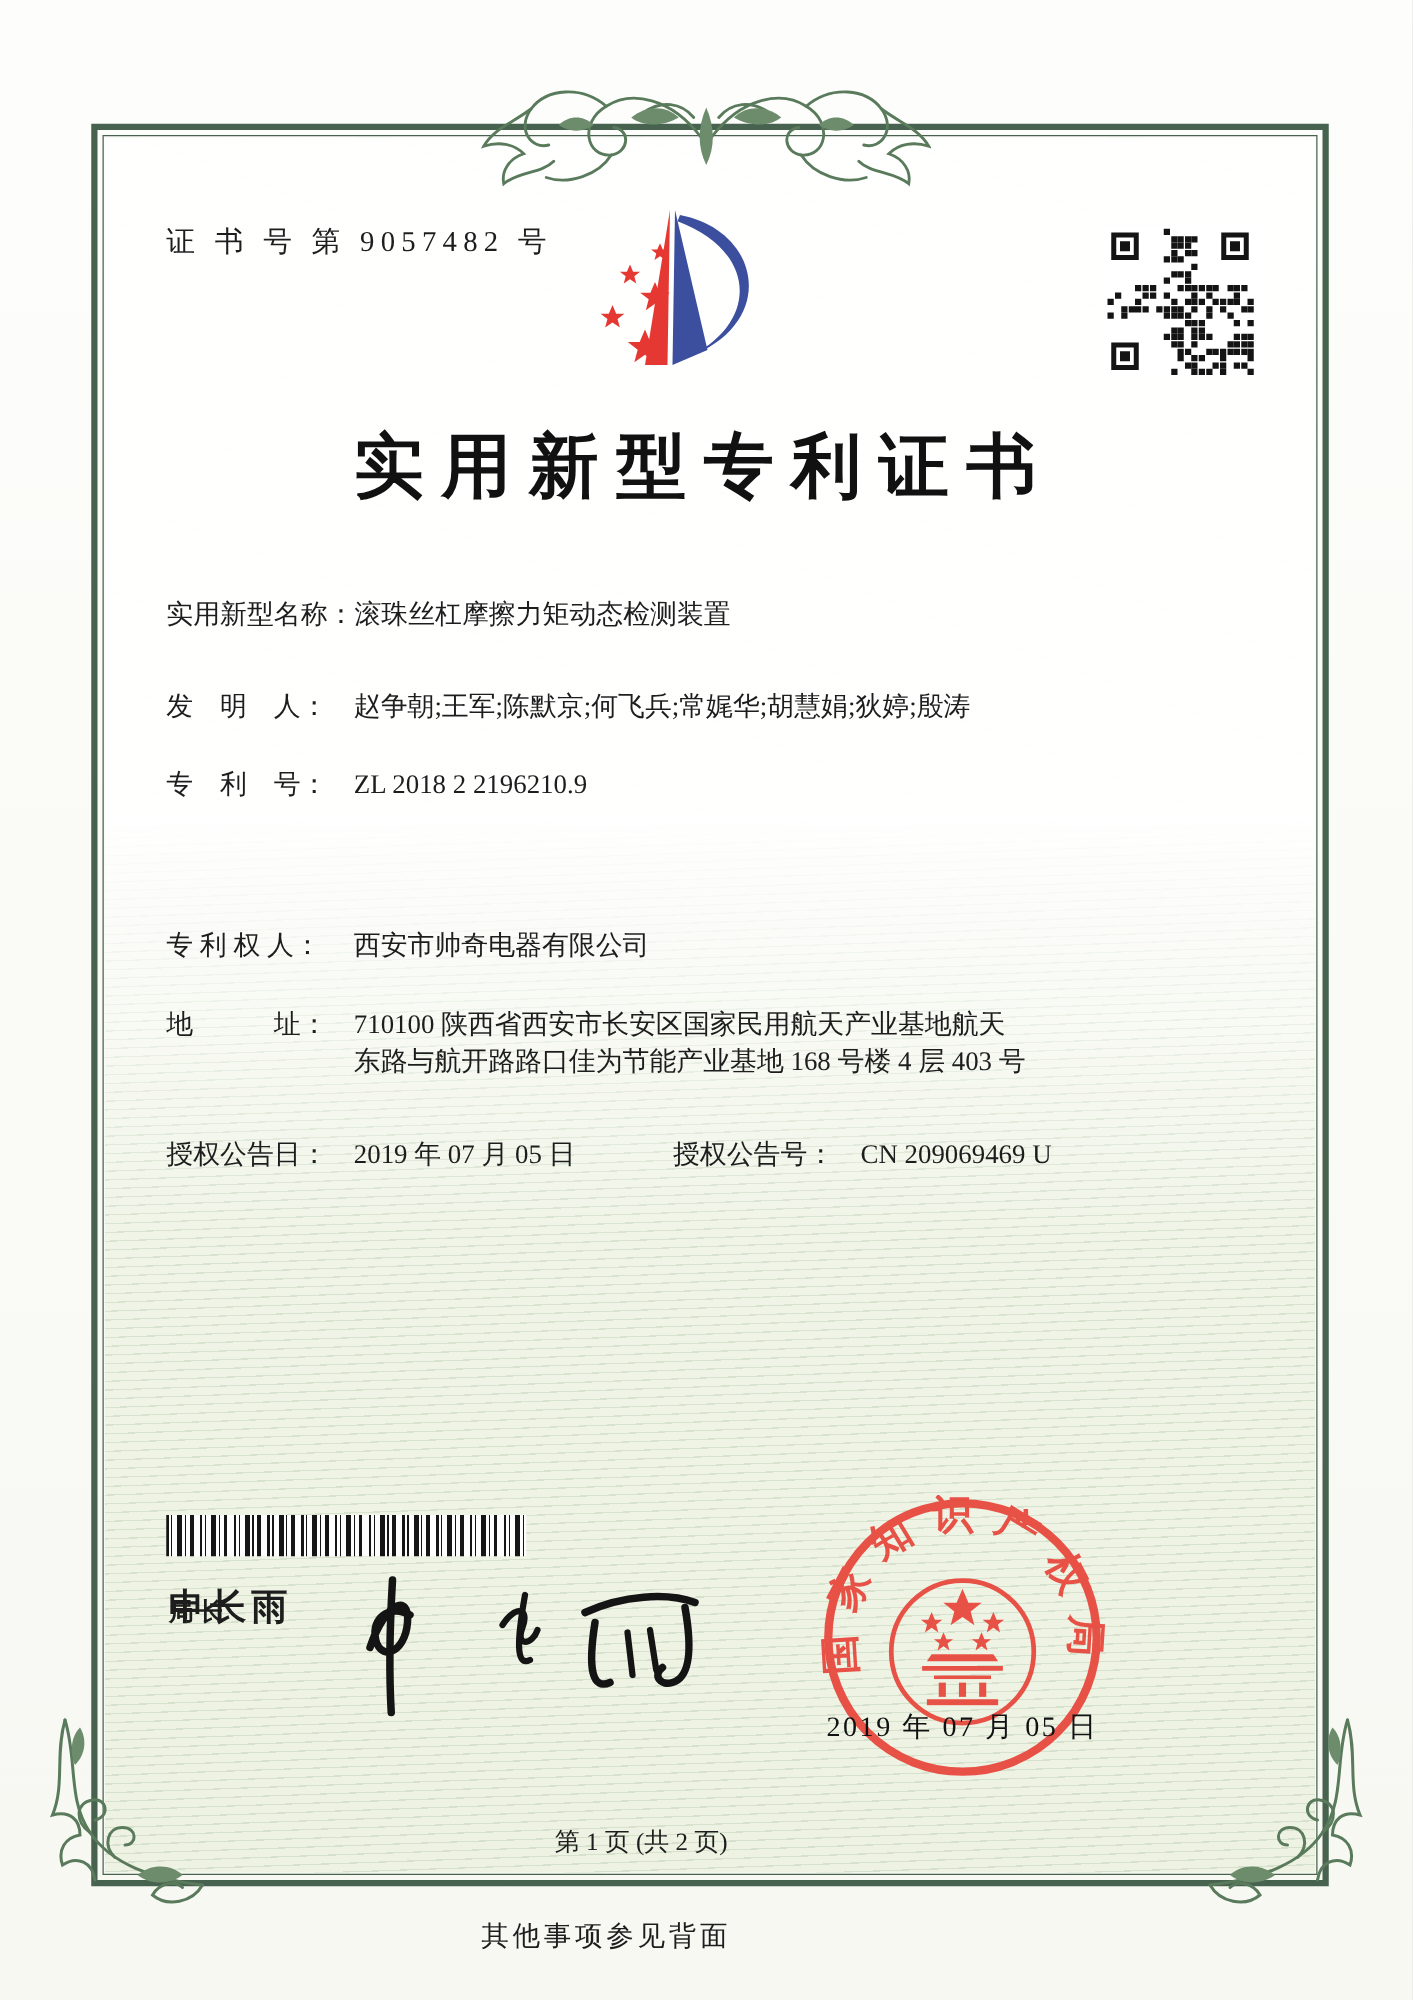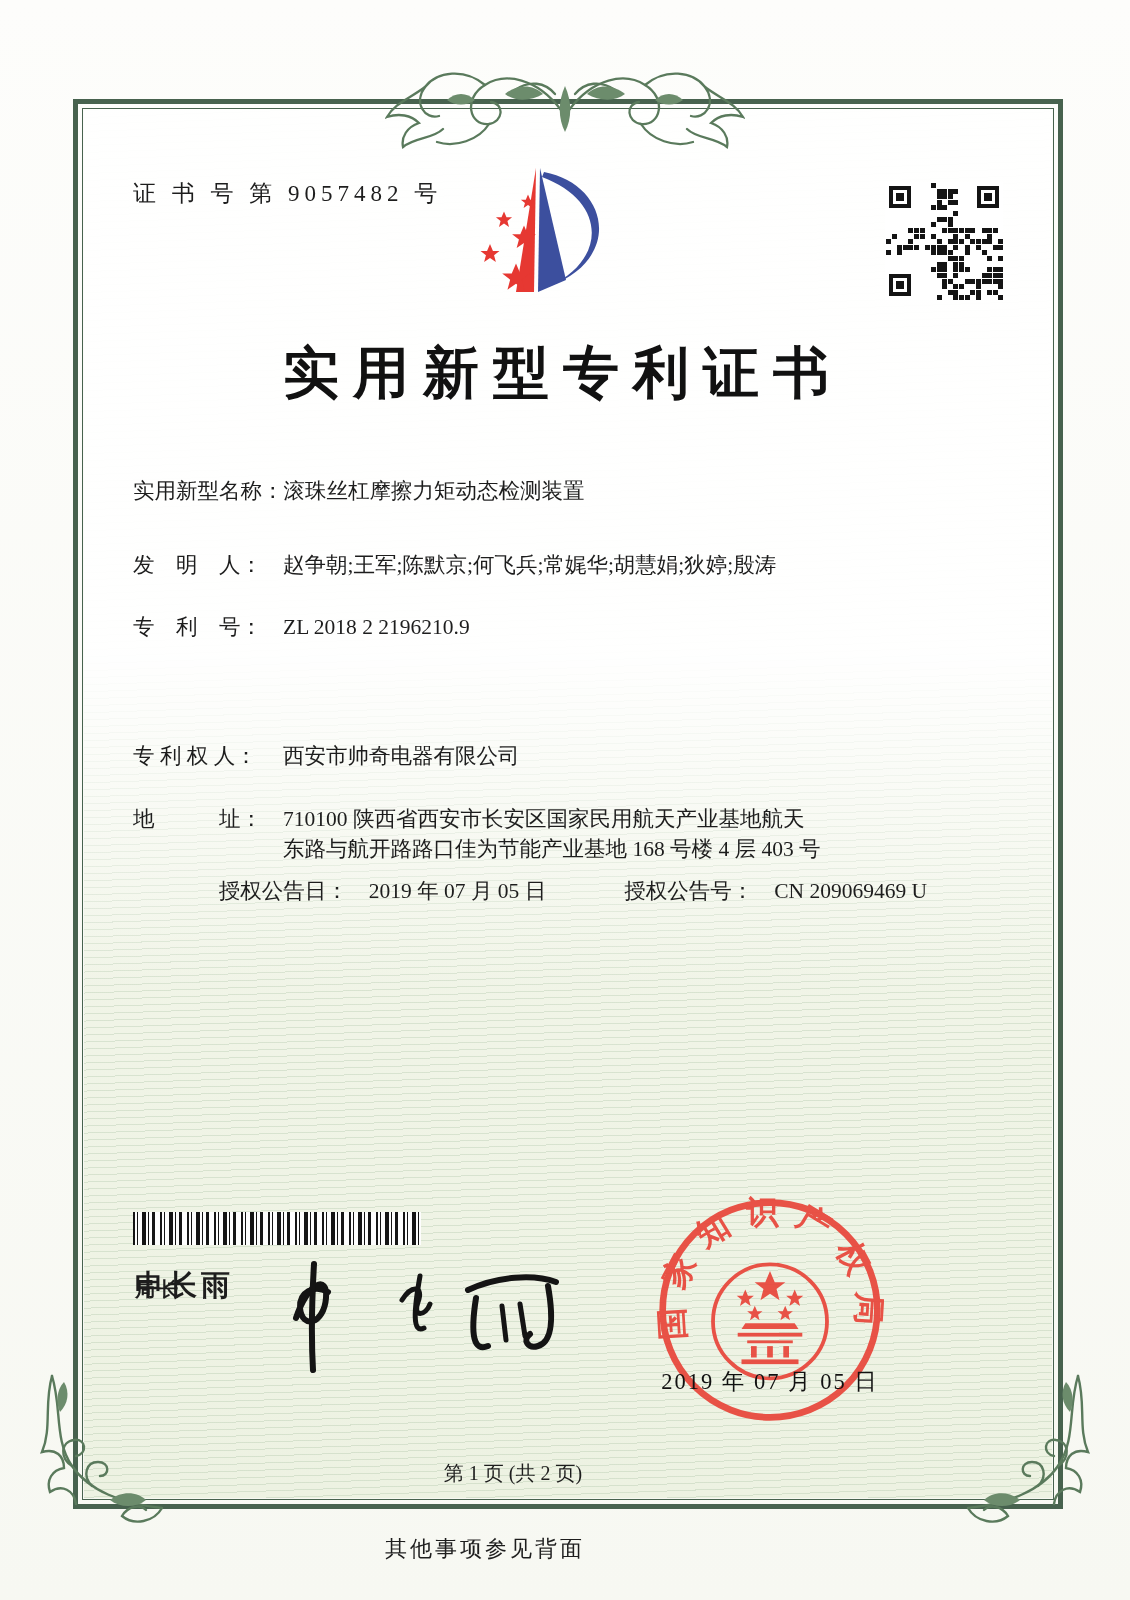--- a/index.html
+++ b/index.html
@@ -33,21 +33,21 @@
   .qr-finder::after{content:"";position:absolute;left:3px;top:3px;width:8px;height:8px;background:#141414;}
   .qr-f1{left:4px;top:4px;} .qr-f2{right:4px;top:4px;} .qr-f3{left:4px;bottom:4px;}
   .qr-cell{position:absolute;width:5px;height:5px;background:#141414;}
   .title{position:absolute;left:73px;top:336px;width:980px;text-align:center;
     font-size:56px;font-weight:700;letter-spacing:14px;color:#111;}
   
   .field{position:absolute;left:133px;width:880px;font-size:21.5px;display:flex;line-height:30px;}
   .field .lab{flex:0 0 150px;white-space:nowrap;}
   .field .val{flex:1;}
   .f-name{top:476px;} .f-inv{top:550px;} .f-pat{top:612px;} .f-fil{top:676px;}
-  .f-own{top:741px;} .f-addr{top:804px;} .f-grant{top:876px;justify-content:center;}
+  .f-own{top:741px;} .f-addr{top:804px;} .f-grant{top:908px;}
   .grant-no{margin-left:78px;display:flex;}
   .grant-no .lab{flex:0 0 150px;}
   
   .body-text{position:absolute;left:133px;top:921px;width:868px;font-size:21.5px;
     line-height:38px;text-align:justify;}
   .body-text p{margin:0;text-indent:2em;}
   
   .barcode{position:absolute;left:133px;top:1212px;width:288px;height:33px;
     background:repeating-linear-gradient(90deg,
       #151515 0 2px,#fdfdfd 2px 4px,#151515 4px 5px,#fdfdfd 5px 9px,

